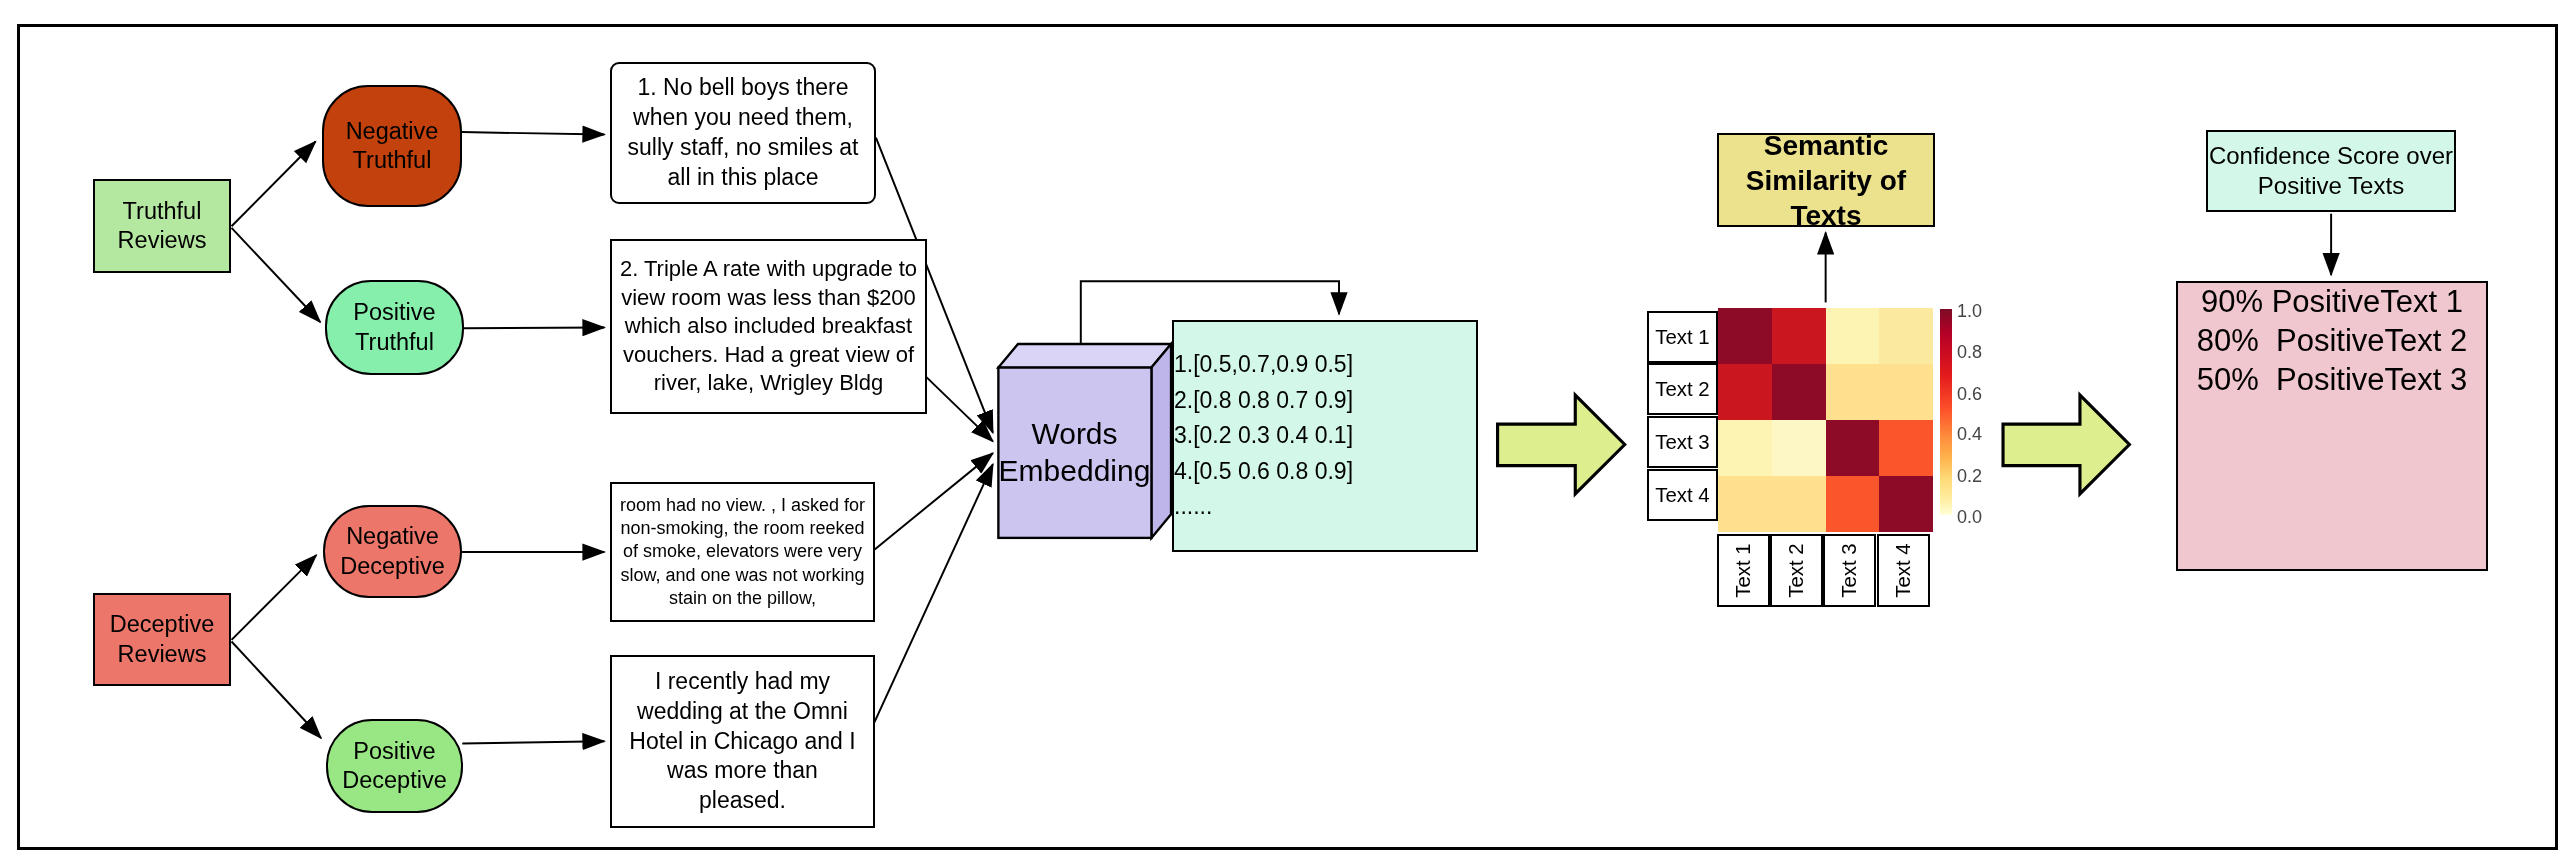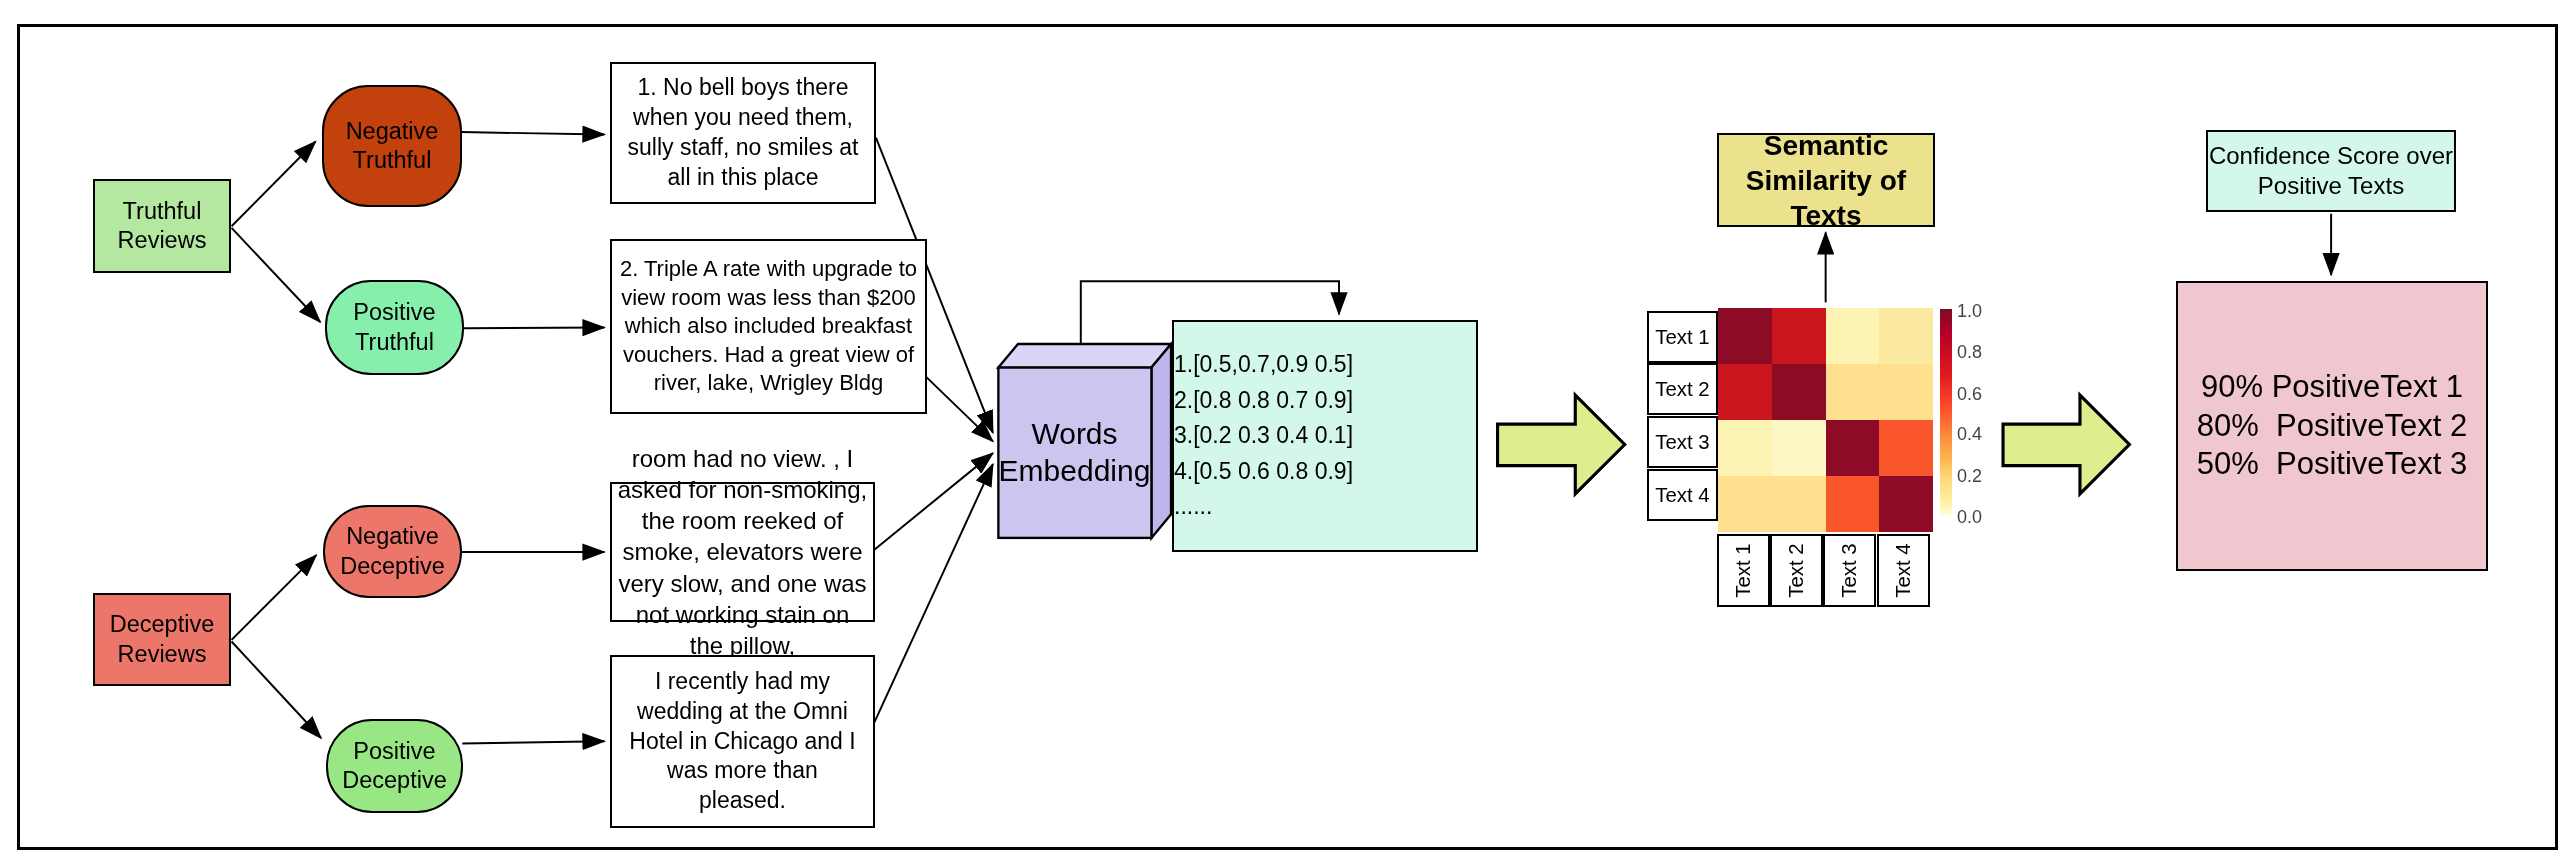--- a/index.html
+++ b/index.html
@@ -32,21 +32,21 @@
   .colorbar{position:absolute;left:1940px;top:309px;width:11.8px;height:206px;
        background:linear-gradient(to bottom,#7d0b25 0%,#b50026 12%,#e31a1c 32%,
         #fc4e2a 48%,#fd8d3c 62%,#feb24c 72%,#fed976 82%,#ffeda0 92%,#ffffd6 100%);}
   .cb-tick{position:absolute;left:1957px;font-size:18px;color:#444;line-height:1;}
   .hm-title{position:absolute;left:1717px;top:133px;width:218px;height:94px;
        font-weight:bold;font-size:28px;}
   .conf-title{position:absolute;left:2206px;top:130px;width:250px;height:82px;
        font-size:24px;background:#fff;}
   .pink-box{position:absolute;left:2176px;top:281px;width:312px;height:290px;
        border:2.4px solid #000;box-sizing:border-box;display:flex;flex-direction:column;
-       align-items:center;justify-content:center;font-size:31px;line-height:1.25;}
+       align-items:center;font-size:31px;line-height:1.25;}
   .pink-box div{white-space:pre;}
 </style>
 </head>
 <body>
 
 <div class="frame"></div>
 
 <svg class="overlay" width="2576" height="867" viewBox="0 0 3282 1104">
   <defs>
     <marker id="ah" markerUnits="userSpaceOnUse" markerWidth="30" markerHeight="22" refX="28" refY="11" orient="auto">
@@ -82,23 +82,23 @@
 </svg>
 
 <div class="box node" style="left: 93px; top: 179px; width: 138px; height: 94px; background: rgb(180, 231, 160);">Truthful Reviews</div>
 <div class="box node" style="left: 93px; top: 593px; width: 138px; height: 93px; background: rgb(236, 118, 105);">Deceptive Reviews</div>
 
 <div class="box node rounded" style="left: 322px; top: 85px; width: 140px; height: 122px; background: #c2410c;">Negative Truthful</div>
 <div class="box node rounded" style="left: 325px; top: 280px; width: 139px; height: 95px; background: #86efac;">Positive Truthful</div>
 <div class="box node rounded" style="left: 323px; top: 505px; width: 139px; height: 93px; background: rgb(236, 118, 105);">Negative Deceptive</div>
 <div class="box node rounded" style="left: 326px; top: 696px; width: 137px; height: 94px; background: rgb(152, 231, 132); margin-top: 23px;">Positive Deceptive</div>
 
-<div class="box review" style="left:610px;top:62px;width:266px;height:142px;">1. No bell boys there when you need them, sully staff, no smiles at all in this place</div>
+<div class="box review" style="left:610px;top:62px;width:266px;height:142px;border-radius:9px;">1. No bell boys there when you need them, sully staff, no smiles at all in this place</div>
 <div class="box review" style="left:610px;top:239px;width:317px;height:175px;font-size:22px;">2. Triple A rate with upgrade to view room was less than $200 which also included breakfast vouchers. Had a great view of river, lake, Wrigley Bldg</div>
-<div class="box review" style="left:610px;top:482px;width:265px;height:140px;font-size:24px;">room had no view. , I asked for non-smoking, the room reeked of smoke, elevators were very slow, and one was not working  stain on the pillow,</div>
+<div class="box review" style="left:610px;top:482px;width:265px;height:140px;font-size:18px;">room had no view. , I asked for non-smoking, the room reeked of smoke, elevators were very slow, and one was not working  stain on the pillow,</div>
 <div class="box review" style="left:610px;top:655px;width:265px;height:173px;padding:15.7px;">I recently had my wedding at the Omni Hotel in Chicago and I was more than pleased.</div>
 
 <div class="embed-label">Words Embedding</div>
 
 <div class="vector-box" style="background: rgb(211, 247, 233);">
   <div>1.[0.5,0.7,0.9 0.5]</div>
   <div>2.[0.8 0.8 0.7 0.9]</div>
   <div>3.[0.2 0.3 0.4 0.1]</div>
   <div>4.[0.5 0.6 0.8 0.9]</div>
   <div>......</div>

